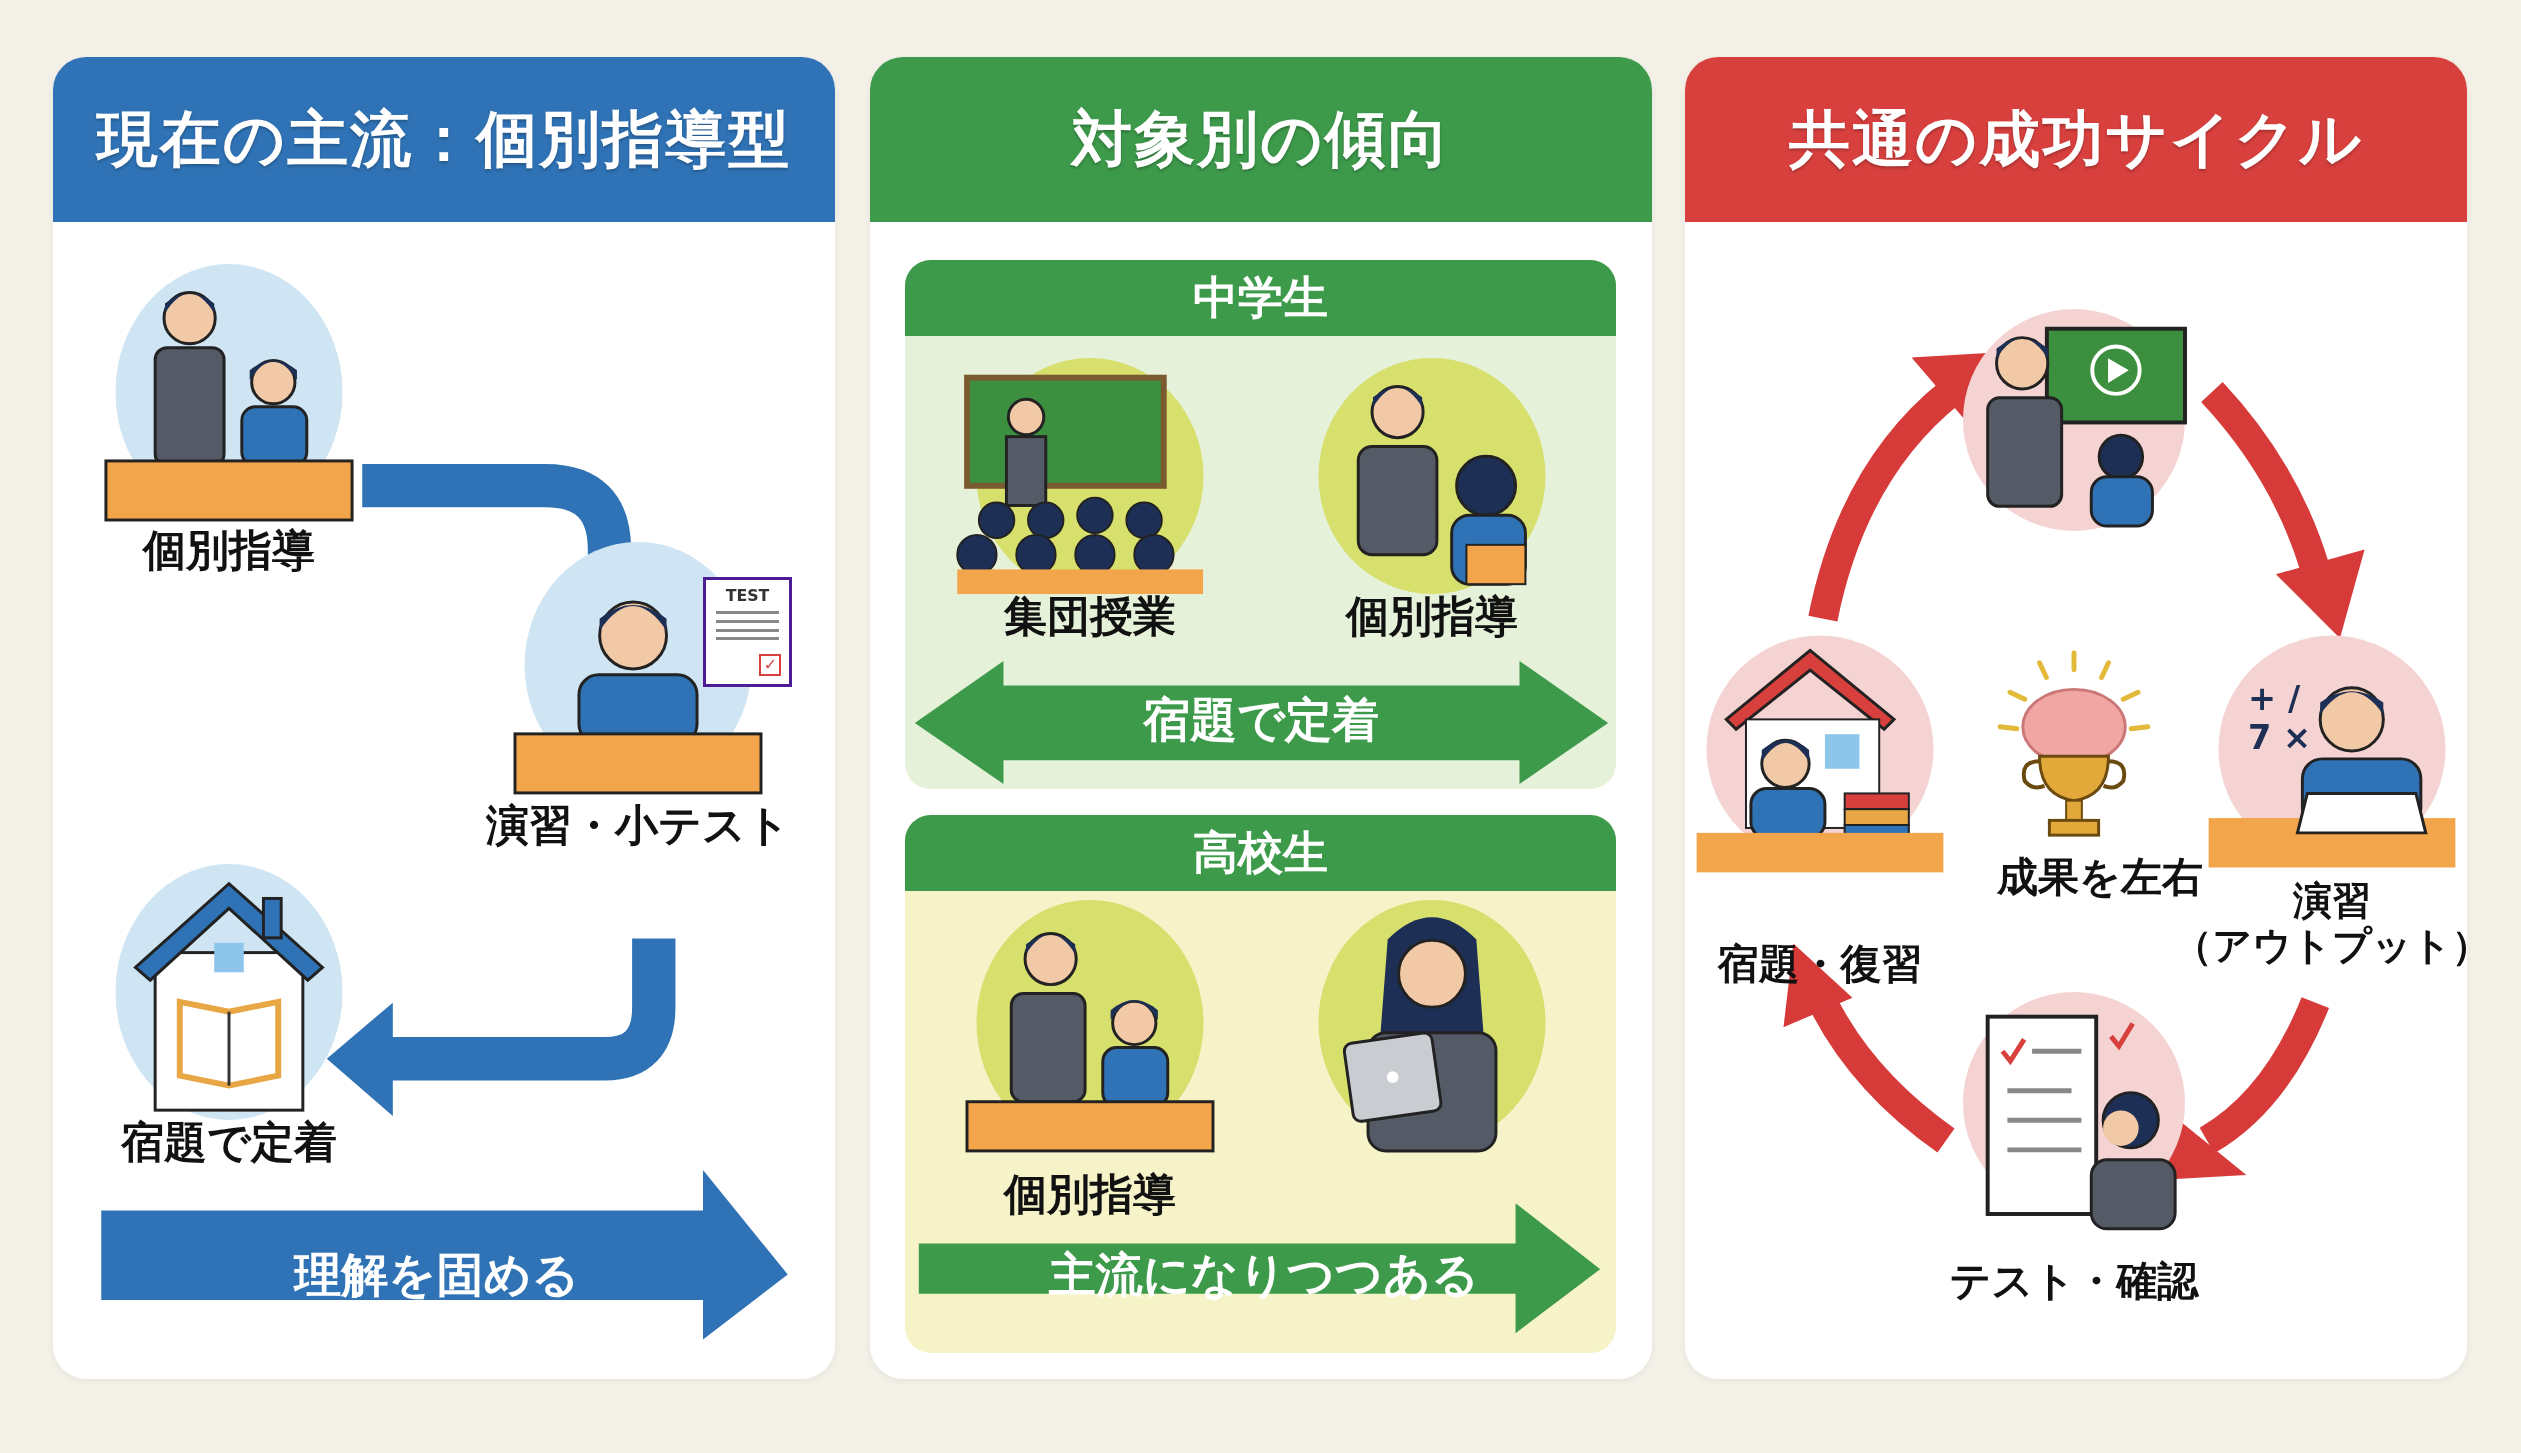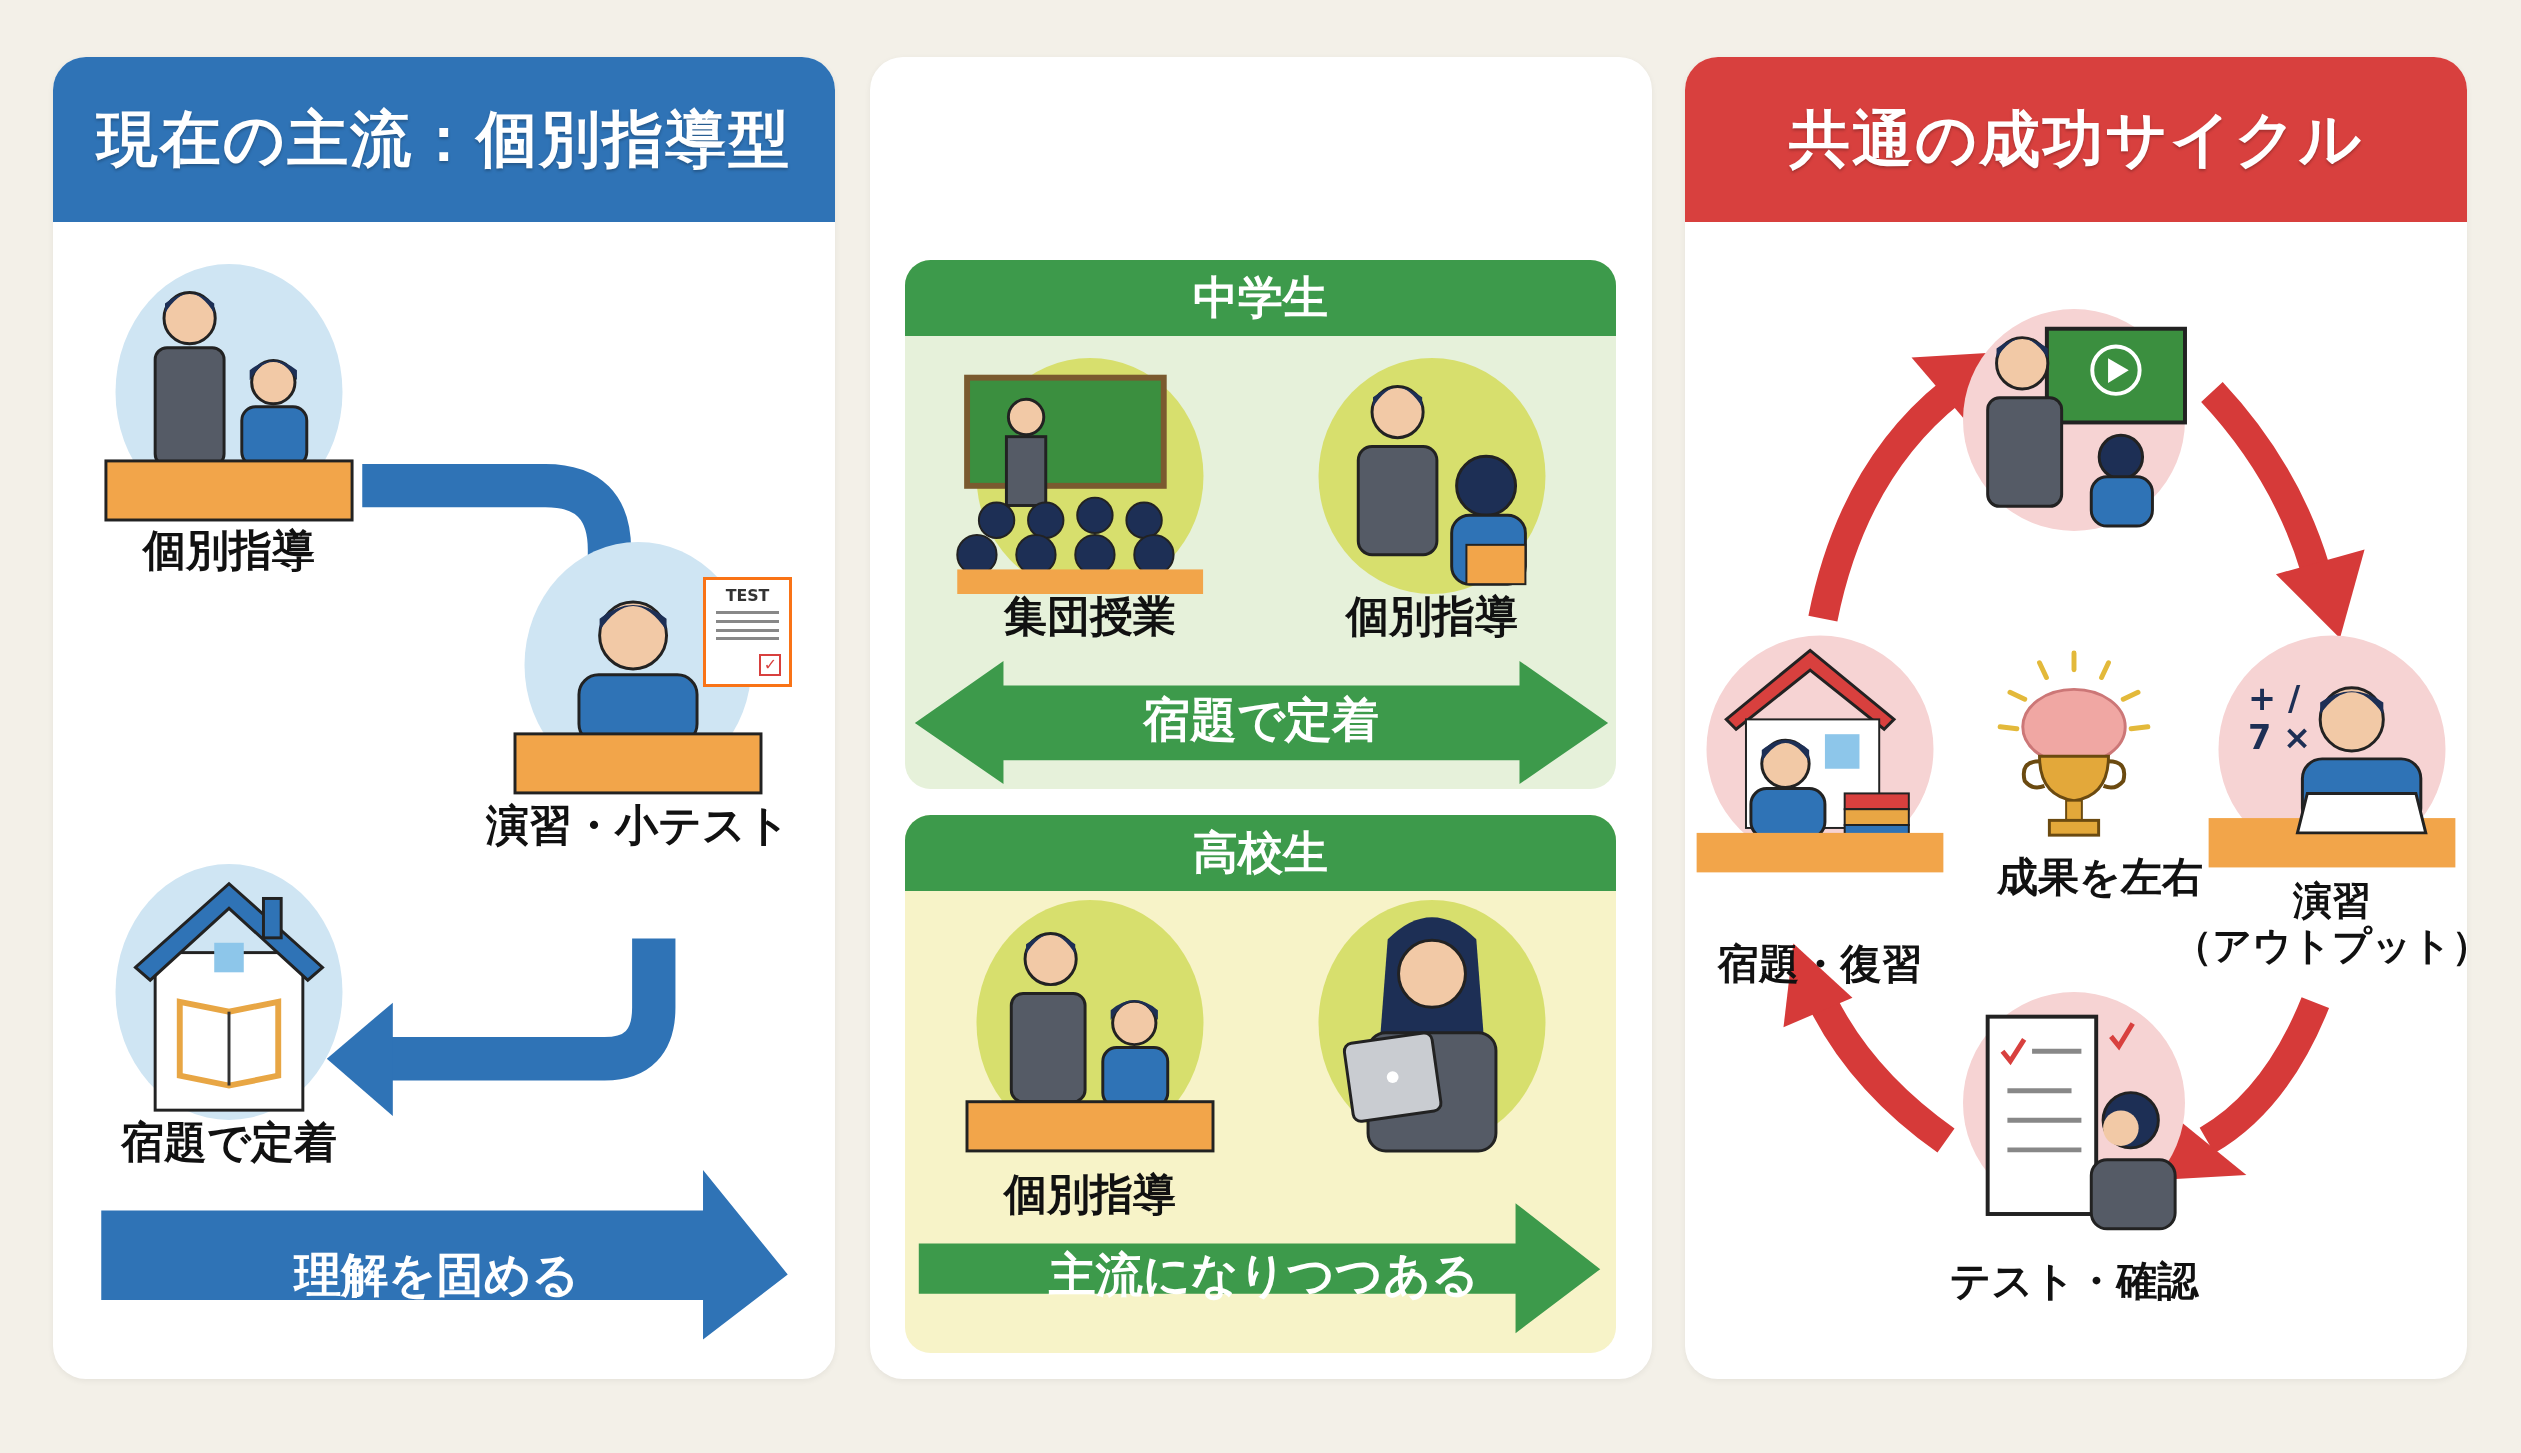--- a/index.html
+++ b/index.html
@@ -54,21 +54,21 @@
   <div class="label" style="left:176px;top:494px;">個別指導</div>
 
   <div class="circle c-blue" style="left:585px;top:608px;width:227px;height:246px;">
     <svg width="227" height="246" viewBox="0 0 230 250">
       <circle cx="110" cy="95" r="34" fill="#f2c9a6" stroke="#222" stroke-width="3"></circle>
       <path d="M76 90 Q110 40 144 90 L144 78 Q110 50 76 78Z" fill="#1d2f55"></path>
       <rect x="55" y="135" width="120" height="70" rx="20" fill="#2f73b6" stroke="#222" stroke-width="3"></rect>
       <rect x="-10" y="195" width="250" height="60" fill="#f2a54a" stroke="#222" stroke-width="3"></rect>
     </svg>
   </div>
-  <div class="abs" style="left:650px;top:520px;width:83px;height:104px;background:#fff;border:3px solid #f97316;">
+  <div class="abs" style="left:650px;top:520px;width:83px;height:104px;background:#fff;border:3px solid #4c1d95;">
     <div style="font-size:15.8px;font-weight:bold;text-align:center;color:#333;margin-top:5.9px;">TEST</div>
     <div style="margin:5.9px 9.9px;height:3px;background:#888;"></div>
     <div style="margin:5.9px 9.9px;height:3px;background:#888;"></div>
     <div style="margin:5.9px 9.9px;height:3px;background:#888;"></div>
     <div style="margin:5.9px 9.9px;height:3px;background:#888;"></div>
     <div style="position:absolute;right:7.9px;bottom:7.9px;width:17.7px;height:17.7px;border:2px solid #d8403e;color:#d8403e;font-size:15.8px;line-height:17.7px;text-align:center;">✓</div>
   </div>
   <div class="label" style="left:585px;top:769px;">演習・小テスト</div>
 
   <div class="circle c-blue" style="left:176px;top:935px;width:227px;height:256px;">
@@ -80,20 +80,21 @@
       <path d="M65 140 L115 150 L165 140 L165 215 L115 225 L65 215Z" fill="#fff" stroke="#e8a644" stroke-width="6"></path>
       <line x1="115" y1="150" x2="115" y2="225" stroke="#333" stroke-width="3"></line>
     </svg>
   </div>
   <div class="label" style="left:176px;top:1086px;">宿題で定着</div>
 
   <div class="arrow-text" style="left:384px;top:1218px;">理解を固める</div>
 </div>
 
 <div class="panel" id="p2">
+  <div class="panel-head">対象別の傾向</div>
 
   <div class="sub" style="left:35px;top:203px;width:711px;height:529px;background:#e6f1da;">
     <div class="sub-head">中学生</div>
     <div class="circle c-lime" style="left:185px;top:216px;width:227px;height:236px;">
       <svg width="227" height="236" viewBox="0 0 230 240">
         <rect x="-10" y="20" width="200" height="110" fill="#3b8f3f" stroke="#7a5a2f" stroke-width="6"></rect>
         <circle cx="50" cy="60" r="18" fill="#f2c9a6" stroke="#222" stroke-width="3"></circle>
         <rect x="30" y="80" width="40" height="70" fill="#555b66" stroke="#222" stroke-width="3"></rect>
         <g fill="#1d2f55" stroke="#222" stroke-width="2">
           <circle cx="20" cy="165" r="18"></circle>

